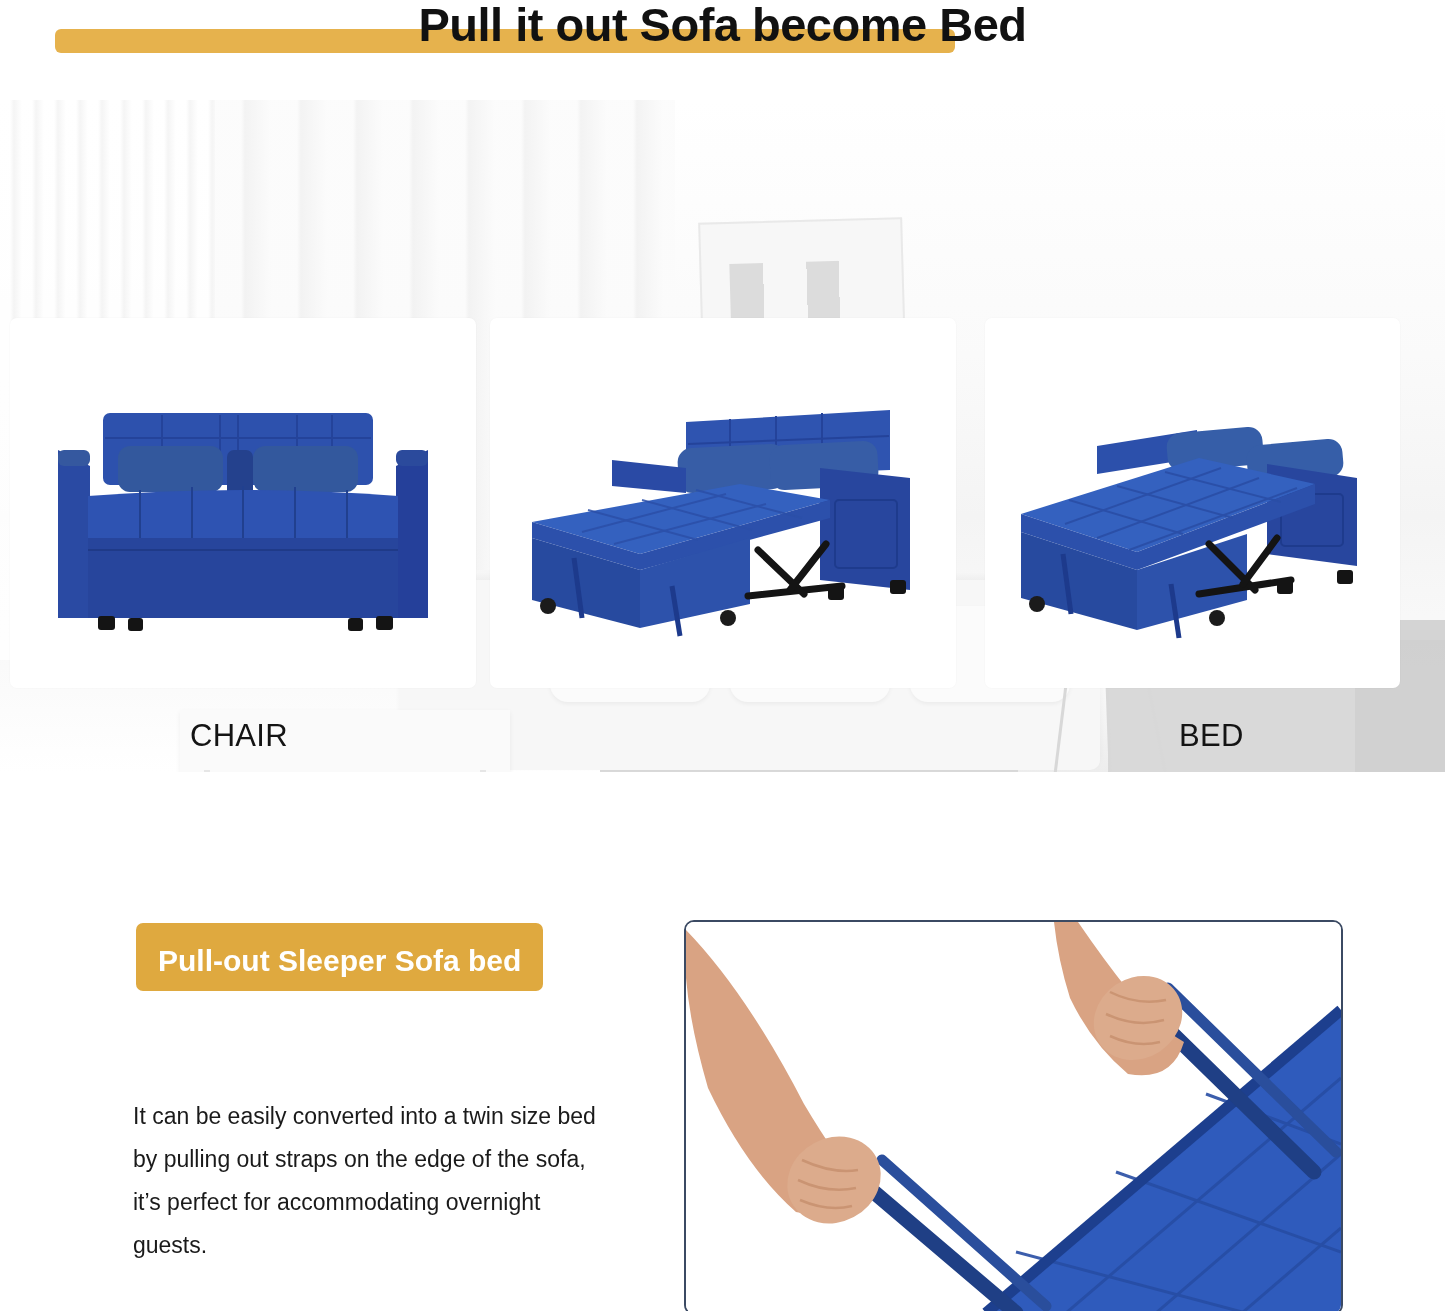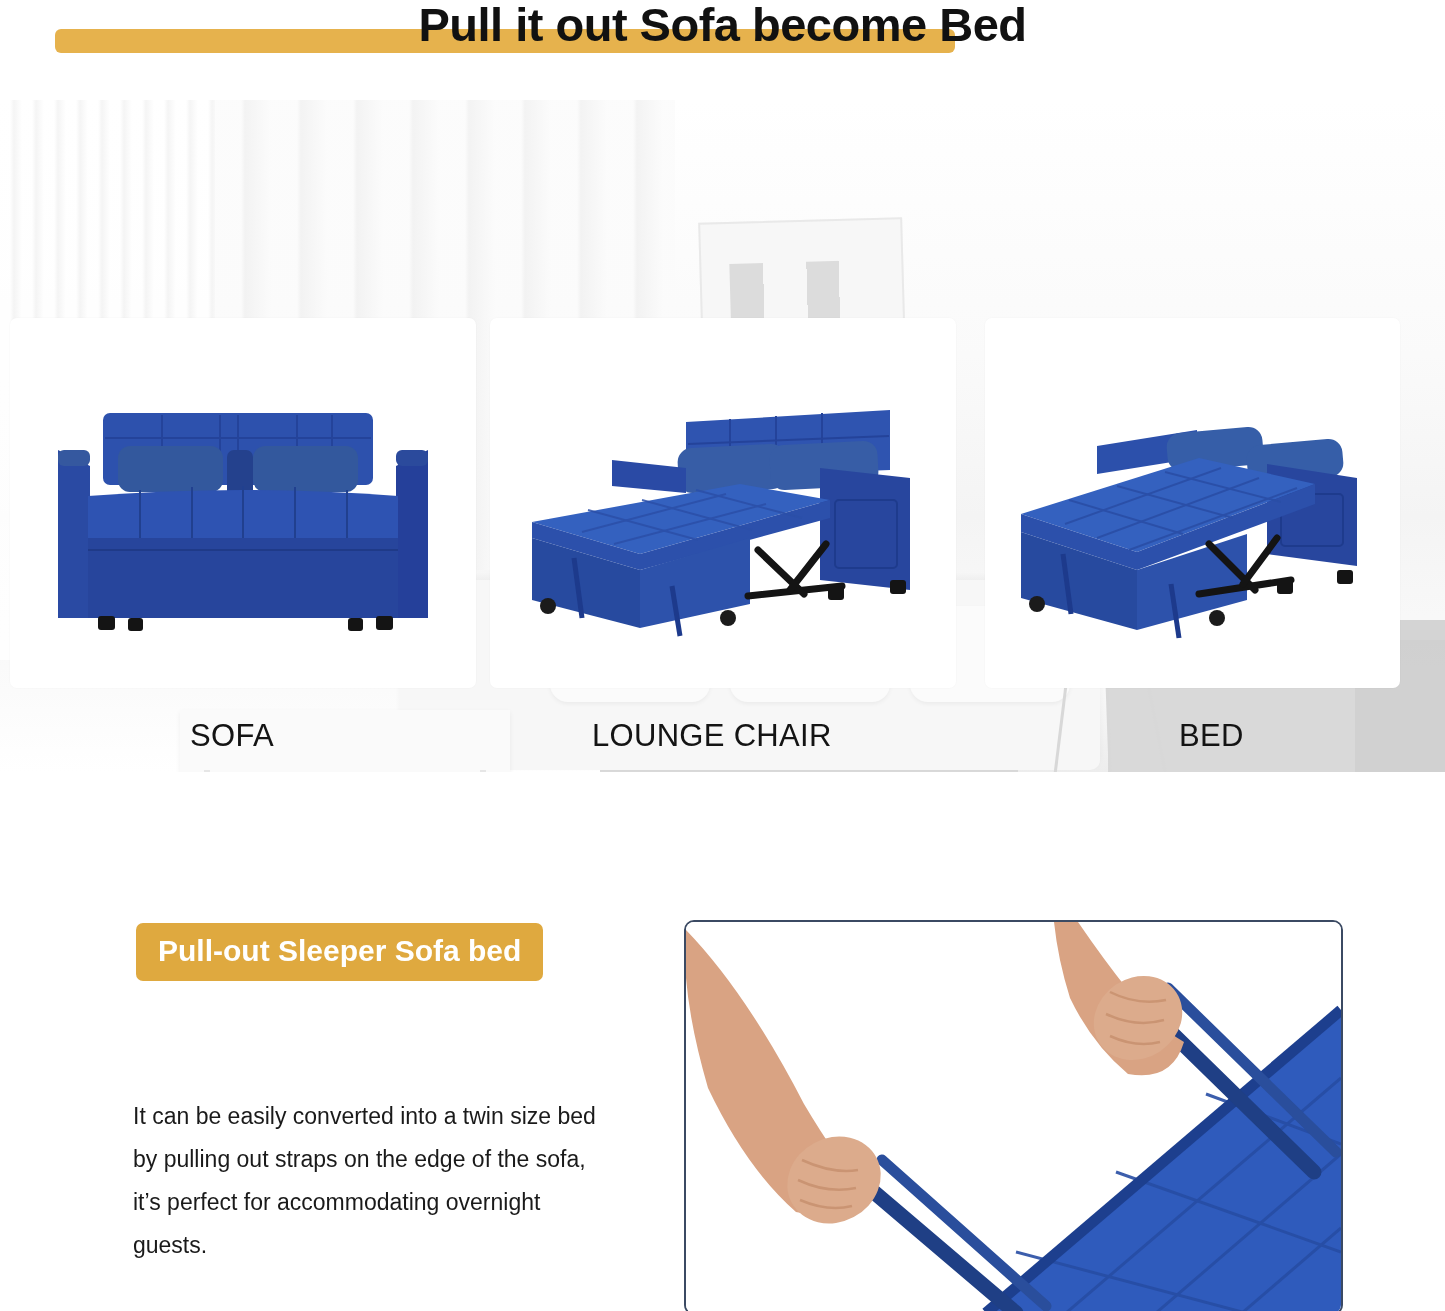--- a/index.html
+++ b/index.html
@@ -115,21 +115,21 @@
 
   
   .sofa-stage{position:absolute;left:0;top:0;width:100%;height:100%;}
 
   
   .lower{
     position:absolute;left:0;top:772px;width:1445px;height:539px;background:#ffffff;
   }
   .badge{
     position:absolute;left:136px;top:923px;
-    padding:11px 22px 13px 22px;
+    padding:21px 22px 13px 22px;
     background:#dfa93f;border-radius:7px;
     color:#ffffff;font-size:30px;font-weight:bold;
     font-family:"Liberation Sans", sans-serif;
     white-space:nowrap;
   }
   .body-copy{
     position:absolute;left:133px;top:1095px;width:480px;
     font-size:23px;line-height:43px;color:#1a1a1a;
     font-family:"Liberation Sans", sans-serif;
   }
@@ -298,22 +298,21 @@
         <path d="M292 220 L258 266"></path>
       </g>
 
       <circle cx="52" cy="286" r="8" fill="#1b1b1b"></circle>
       <circle cx="232" cy="300" r="8" fill="#1b1b1b"></circle>
       <rect x="292" y="262" width="16" height="14" rx="3" fill="#141414"></rect>
       <rect x="352" y="252" width="16" height="14" rx="3" fill="#141414"></rect>
     </svg>
   </div>
 
-  <div class="mode-label label-1">SOFA</div>
-  <div class="mode-label label-2">LOUNGE CHAIR</div>
+  <div class="mode-label label-1">CHAIR</div>
   <div class="mode-label label-3">BED</div>
 </div>
 
 <div class="lower"></div>
 
 <div class="badge">Pull-out Sleeper Sofa bed</div>
 
 <div class="body-copy">It can be easily converted into a twin size bed by pulling out straps on the edge of the sofa, it’s perfect for accommodating overnight guests.</div>
 
 <div class="photo-frame">

